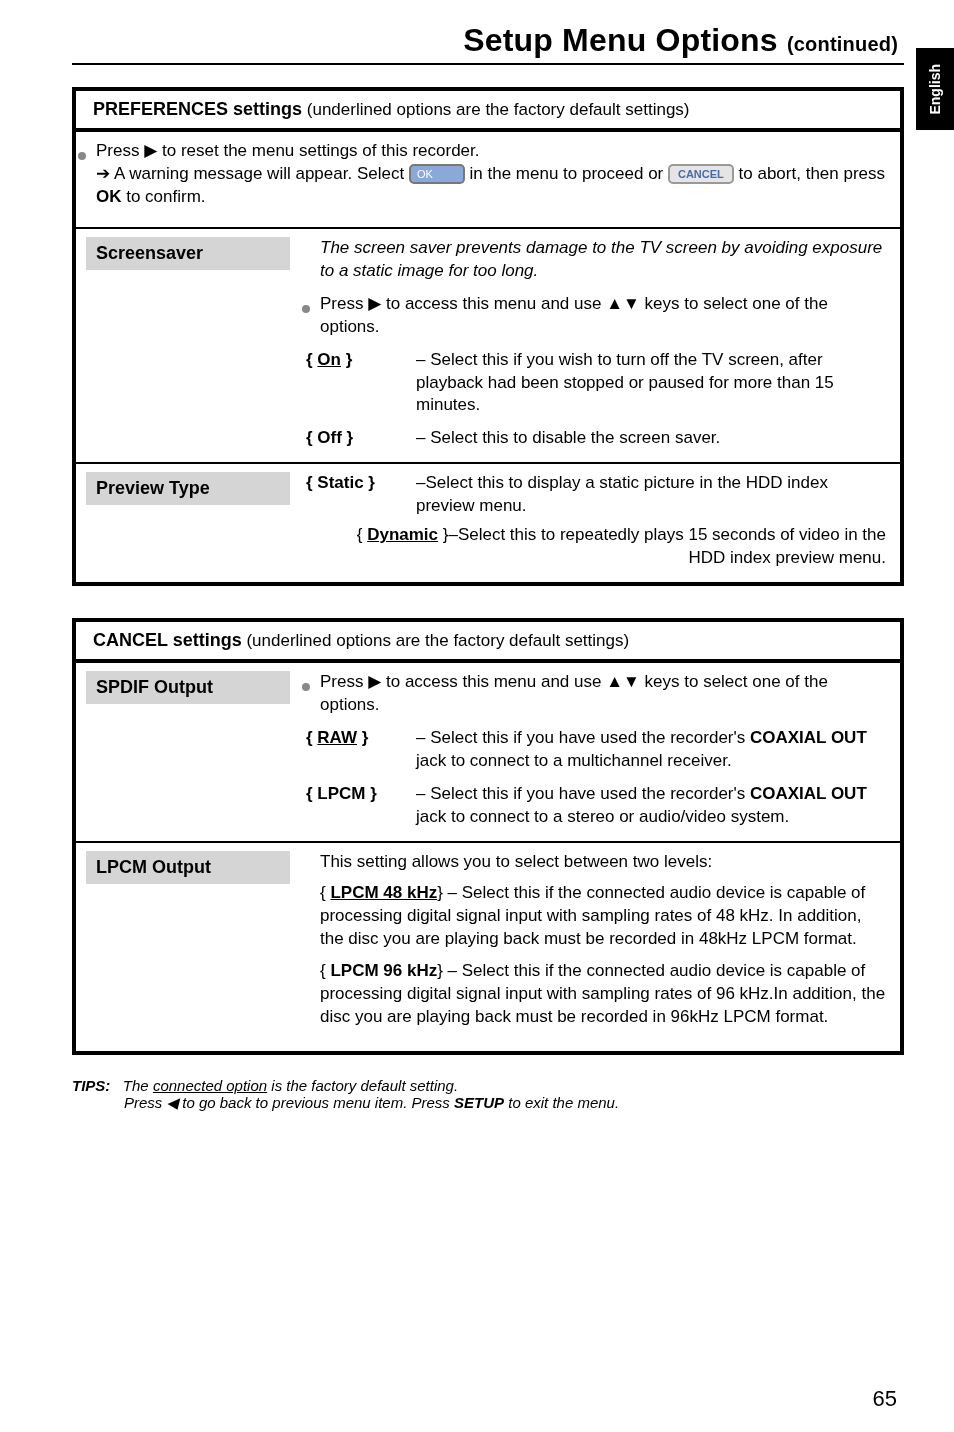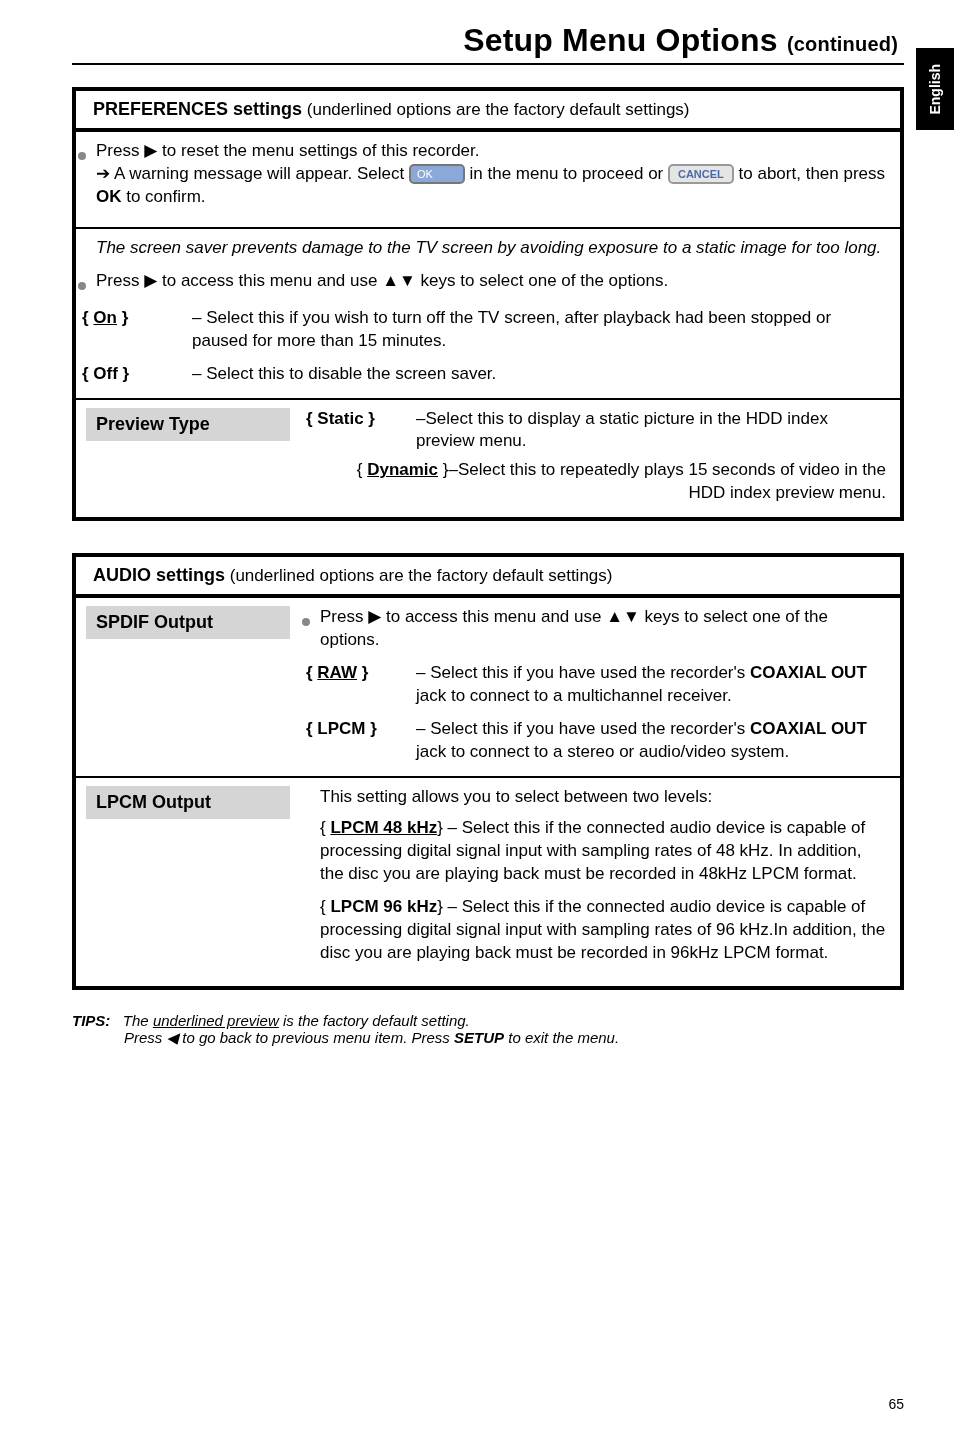--- a/index.html
+++ b/index.html
@@ -136,22 +136,22 @@
   .tips {
     margin-top: 22px;
     font-size: 15px;
     font-style: italic;
   }
   .tips .lbl { font-weight: bold; font-style: italic; }
   .tips-line2 { margin-left: 52px; }
   .pgnum {
     position: absolute;
     bottom: 20px;
-    right: 50px;
-    font-size: 14px;
+    right: 57px;
+    font-size: 22px;
     text-align: right;
   }
   u { text-decoration: underline; }
 </style>
 </head>
 <body>
 
 <div class="title">
   <span>Setup Menu Options</span>
   <span class="cont">(continued)</span>
@@ -177,20 +177,23 @@
           <span class="ok-pill">OK</span>
           <span> in the menu to proceed or </span>
           <span class="cancel-pill">CANCEL</span>
           <span> to abort, then press </span><b>OK</b><span> to confirm.</span>
         </div>
       </div>
     </div>
   </div>
 
   <div class="row">
+    <div class="left">
+      <div class="left-label">Screensaver</div>
+    </div>
     <div class="right">
       <div style="margin-left:18px; margin-bottom:10px;font-style:italic;">The screen saver prevents damage to the TV screen by avoiding  exposure to a static image for too long.</div>
       <div class="bullet-row">
         <div class="bullet"><span class="bullet-dot"></span></div>
         <div>
           <span>Press </span><span class="arrow">▶</span><span> to access this menu and use </span><span class="arrow">▲▼</span><span> keys to select one of the options.</span>
         </div>
       </div>
       <div class="opt-line">
         <div class="opt-label">{ <u>On</u> }</div>
@@ -216,21 +219,21 @@
         { <b><u>Dynamic</u></b><span> }–Select this to repeatedly plays 15 seconds of video in the HDD index preview menu.</span>
       </div>
     </div>
   </div>
 </div>
 
 <div style="height:10px;"></div>
 
 <div class="outer">
   <div class="section-header">
-    <b>AUDIO settings</b><span> (underlined options are the factory default settings)</span>
+    <b>CANCEL settings</b><span> (underlined options are the factory default settings)</span>
   </div>
 
   <div class="row first">
     <div class="left">
       <div class="left-label">SPDIF Output</div>
     </div>
     <div class="right">
       <div class="bullet-row">
         <div class="bullet"><span class="bullet-dot"></span></div>
         <div>
@@ -265,19 +268,19 @@
         <div class="sub-item">
           <div>{ <b>LPCM 96 kHz</b><span>} – Select this if the connected audio device is capable of processing digital signal input with sampling rates of 96 kHz.In addition, the disc you are playing back must be recorded in 96kHz LPCM format.</span></div>
         </div>
       </div>
     </div>
   </div>
 </div>
 
 <div class="tips">
   <span class="lbl">TIPS:</span>&nbsp;&nbsp;
-  <span>The </span><u>underlined preview</u><span> is the factory default setting.</span><br>
+  <span>The </span><u>connected option</u><span> is the factory default setting.</span><br>
   <span class="tips-line2">
     <span>Press </span><span class="arrow">◀</span><span> to go back to previous menu item. Press </span><b>SETUP</b><span> to exit the menu.</span>
   </span>
 </div>
 
 <div class="pgnum">65</div>
 
 </body></html>

